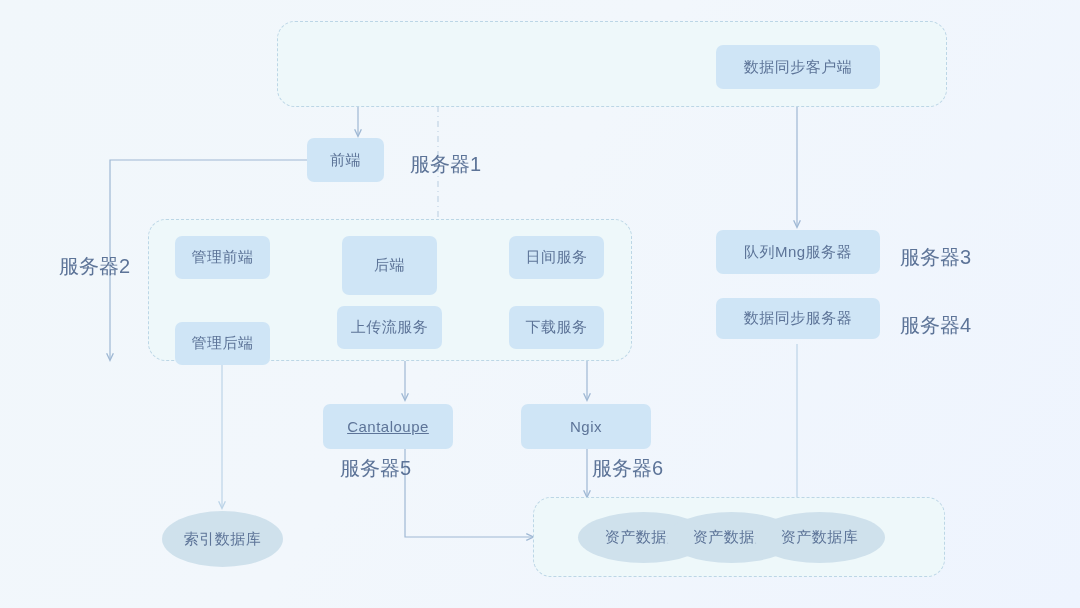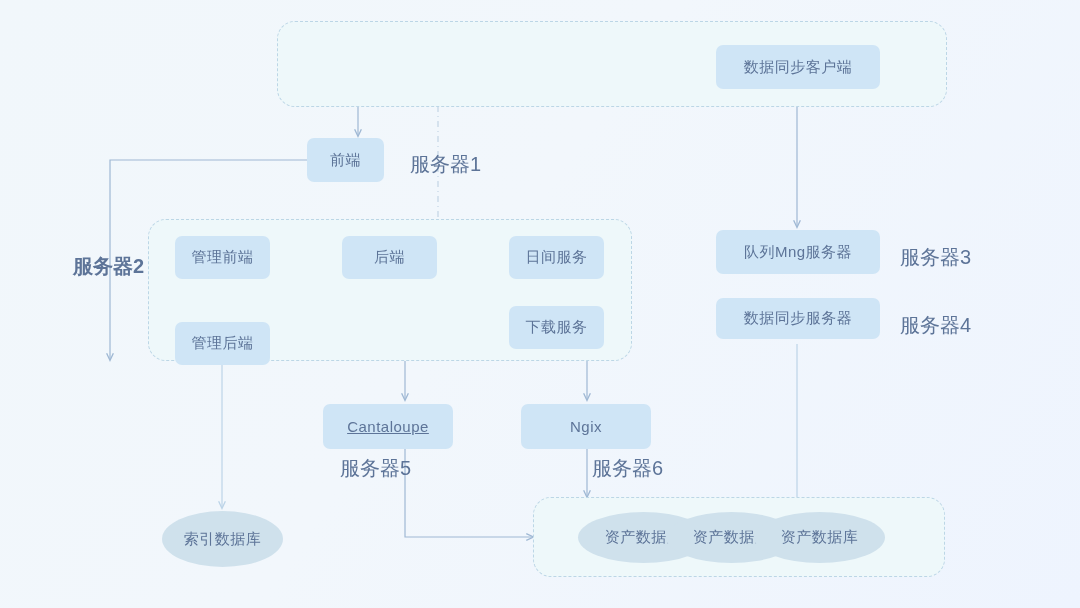--- a/index.html
+++ b/index.html
@@ -119,38 +119,41 @@
   <div class="node rect" style="left:716px; top:45px; width:164px; height:44px;">
     <span>数据同步客户端</span>
   </div>
 
   <div class="node rect" style="left:307px; top:138px; width:77px; height:44px;">
     <span>前端</span>
   </div>
 
   <div class="caption" style="left:410px; top:151px;">服务器1</div>
 
-  <div class="caption" style="left:73px; top:253px;font-weight:bold;">服务器2</div>
+  <div class="caption" style="left:59px; top:253px;">服务器2</div>
 
   <div class="node rect" style="left:175px; top:236px; width:95px; height:43px;">
     <span>管理前端</span>
   </div>
 
-  <div class="node rect" style="left:342px; top:236px; width:95px; height:43px;">
+  <div class="node rect" style="left:342px; top:236px; width:95px; height:59px;">
     <span>后端</span>
   </div>
 
   <div class="node rect" style="left:509px; top:236px; width:95px; height:43px;">
     <span>日间服务</span>
   </div>
 
   <div class="node rect" style="left:175px; top:322px; width:95px; height:43px;">
     <span>管理后端</span>
   </div>
 
+  <div class="node rect" style="left:337px; top:306px; width:105px; height:43px;">
+    <span>上传流服务</span>
+  </div>
 
   <div class="node rect" style="left:716px; top:230px; width:164px; height:44px;">
     <span>队列Mng服务器</span>
   </div>
 
   <div class="node rect" style="left:509px; top:306px; width:95px; height:43px;">
     <span>下载服务</span>
   </div>
 
   <div class="caption" style="left:900px; top:244px;">服务器3</div>

